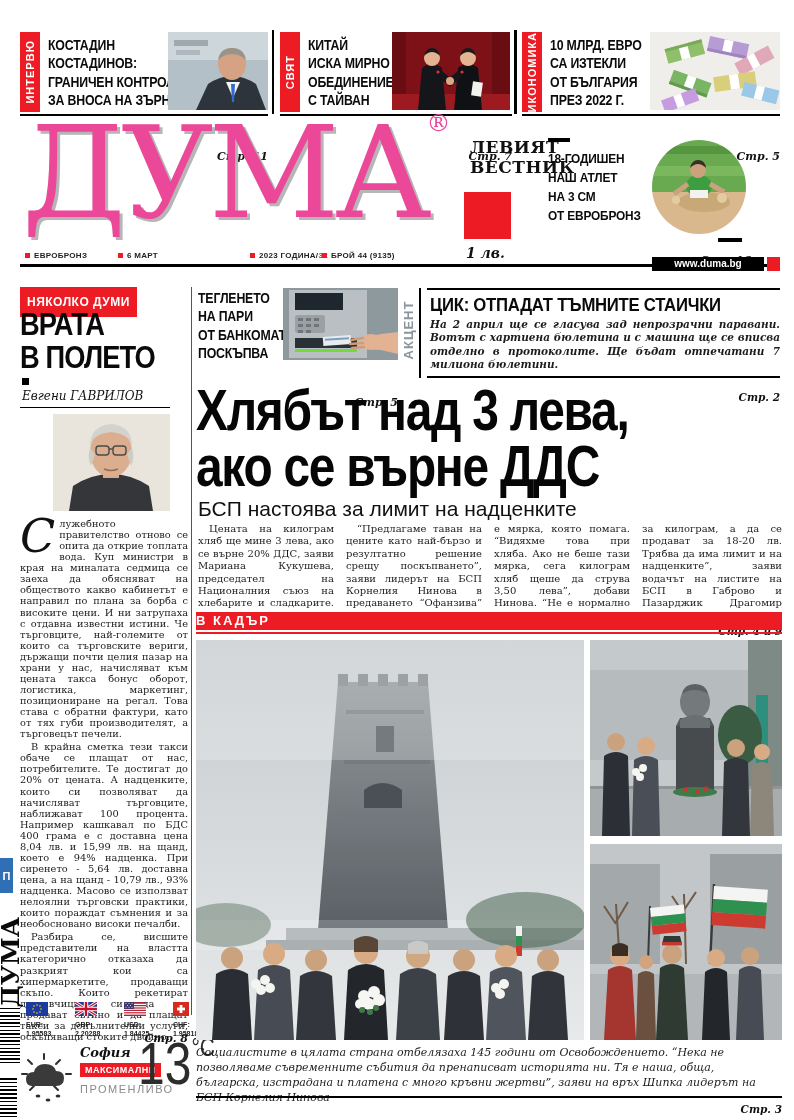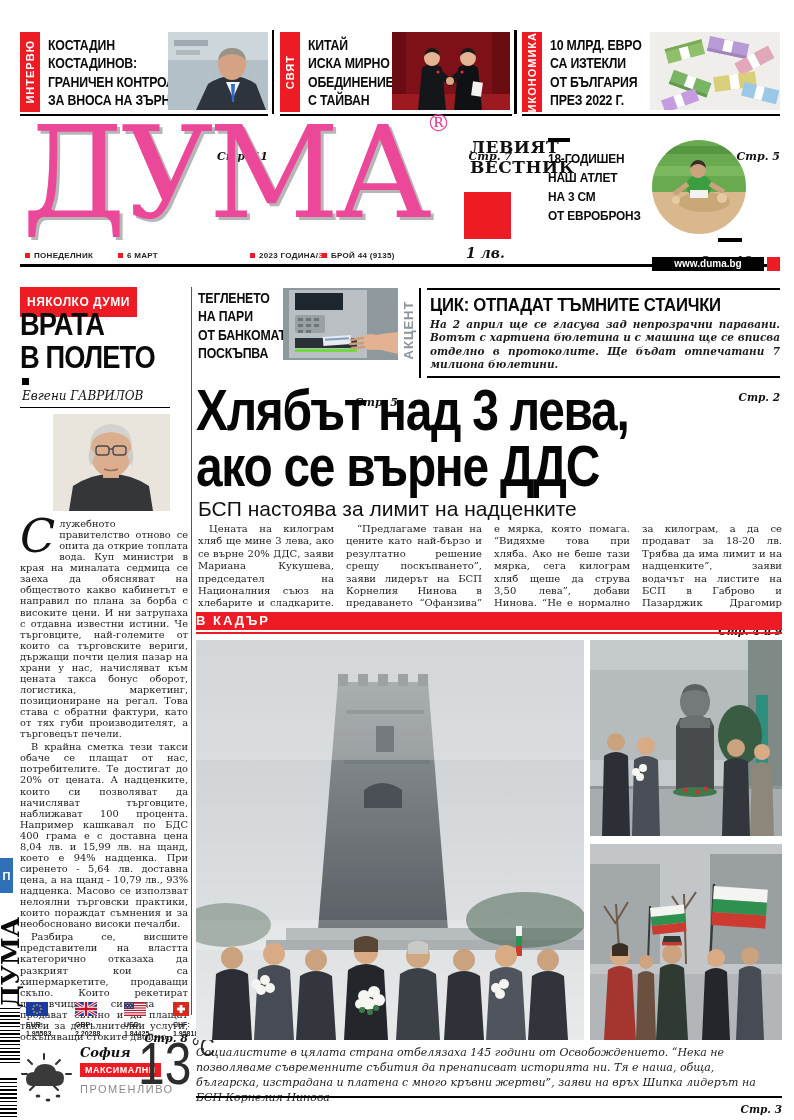--- a/index.html
+++ b/index.html
@@ -170,21 +170,21 @@
         <path d="M36,44 L22,54" stroke="#caa27e" stroke-width="5" fill="none"></path>
         <path d="M58,44 L72,52" stroke="#caa27e" stroke-width="5" fill="none"></path>
         <circle cx="70" cy="58" r="5" fill="#e4cba2"></circle>
         <circle cx="24" cy="60" r="4" fill="#e4cba2"></circle>
       </g>
     </svg>
   </div>
   <div class="abs pg" style="left:700px;top:222px;">Стр. 16</div>
   <div class="abs" style="left:718px;top:238px;width:24px;height:4px;background:#000;"></div>
 
-  <div class="abs dl-item" style="left:25px;top:251px;"><span class="bullet-sq"></span><span>ПОНЕДЕЛНИК</span></div>
+  <div class="abs dl-item" style="left:25px;top:251px;"><span class="bullet-sq"></span><span>ЕВРОБРОНЗ</span></div>
   <div class="abs dl-item" style="left:118px;top:251px;"><span class="bullet-sq"></span><span>6 МАРТ</span></div>
   <div class="abs dl-item" style="left:218px;top:251px;padding-left:32px;"><span class="bullet-sq"></span><span>2023 ГОДИНА/</span><span style="color:#ed1c24;">32</span></div>
   <div class="abs dl-item" style="left:322px;top:251px;"><span class="bullet-sq"></span><span>БРОЙ 44 (9135)</span></div>
   <div class="abs" style="left:466px;top:245px;font-family:'DejaVu Serif',serif;font-style:italic;font-weight:bold;font-size:14px;">1 лв.</div>
   <div class="abs" style="left:20px;top:264px;width:760px;height:3px;background:#000;"></div>
   <div class="abs" style="left:652px;top:257px;width:112px;height:14px;background:#000;color:#fff;font-size:10px;font-weight:bold;text-align:center;line-height:14px;">www.duma.bg</div>
   <div class="abs" style="left:767px;top:257px;width:13px;height:14px;background:#ed1c24;"></div>
 
   <div class="abs redbox" style="left:20px;top:287px;font-size:12px;padding:8px 7px;letter-spacing:0.5px;">НЯКОЛКО ДУМИ</div>
   <div class="abs squish" style="left:20px;top:308px;font-size:31px;font-weight:bold;line-height:1.08;letter-spacing:-1px;color:#0a0a0a;">ВРАТА

